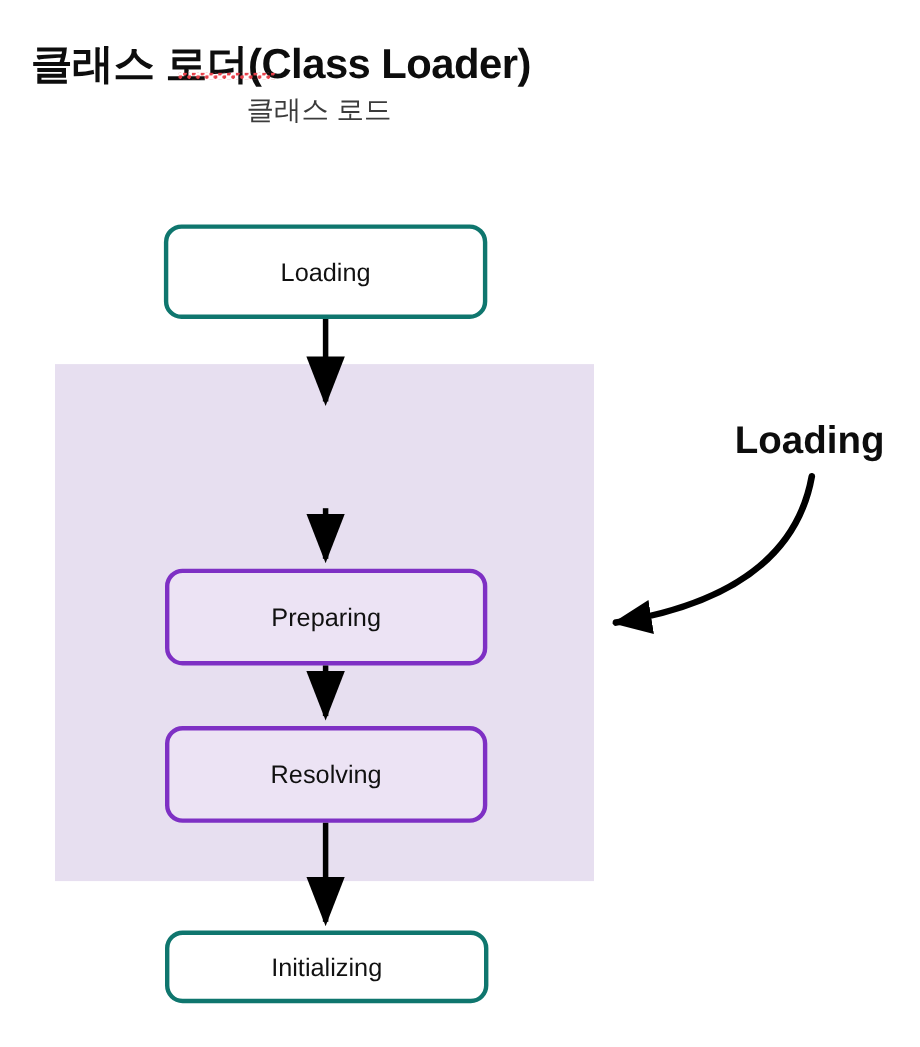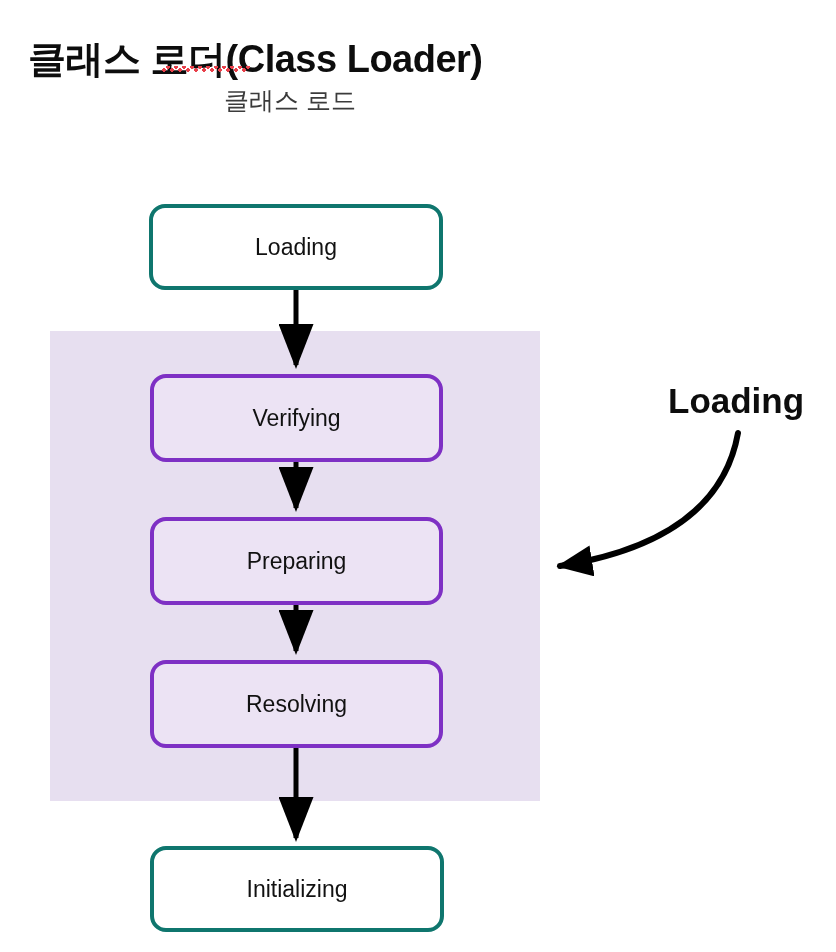--- a/index.html
+++ b/index.html
@@ -87,21 +87,21 @@
   .node.purple {
     border: 4px solid #7e30c4;
     background: #ece3f4;
     border-radius: 16px;
   }
 
   #node-loading      { left: 149px; top: 204px; width: 294px; height: 86px; }
   #node-verifying    { left: 150px; top: 374px; width: 293px; height: 88px; }
   #node-preparing    { left: 150px; top: 517px; width: 293px; height: 88px; }
   #node-resolving    { left: 150px; top: 660px; width: 293px; height: 88px; }
-  #node-initializing { left: 150px; top: 846px; width: 294px; height: 86px; }
+  #node-initializing { left: 150px; top: 846px; width: 294px; height: 66px; }
 
   
   .connectors {
     position: absolute;
     left: 0;
     top: 0;
     width: 836px;
     height: 952px;
     pointer-events: none;
   }
@@ -127,23 +127,20 @@
   <div class="title">클래스 로더(Class Loader)</div>
   <div class="spell-underline"></div>
   <div class="subtitle">클래스 로드</div>
 
   <div class="linking-region"></div>
 
   <div class="node blue" id="node-loading">
     <span>Loading</span>
   </div>
 
-  <div class="node purple" id="node-verifying">
-    <span>Verifying</span>
-  </div>
 
   <div class="node purple" id="node-preparing">
     <span>Preparing</span>
   </div>
 
   <div class="node purple" id="node-resolving">
     <span>Resolving</span>
   </div>
 
   <div class="node blue" id="node-initializing">

